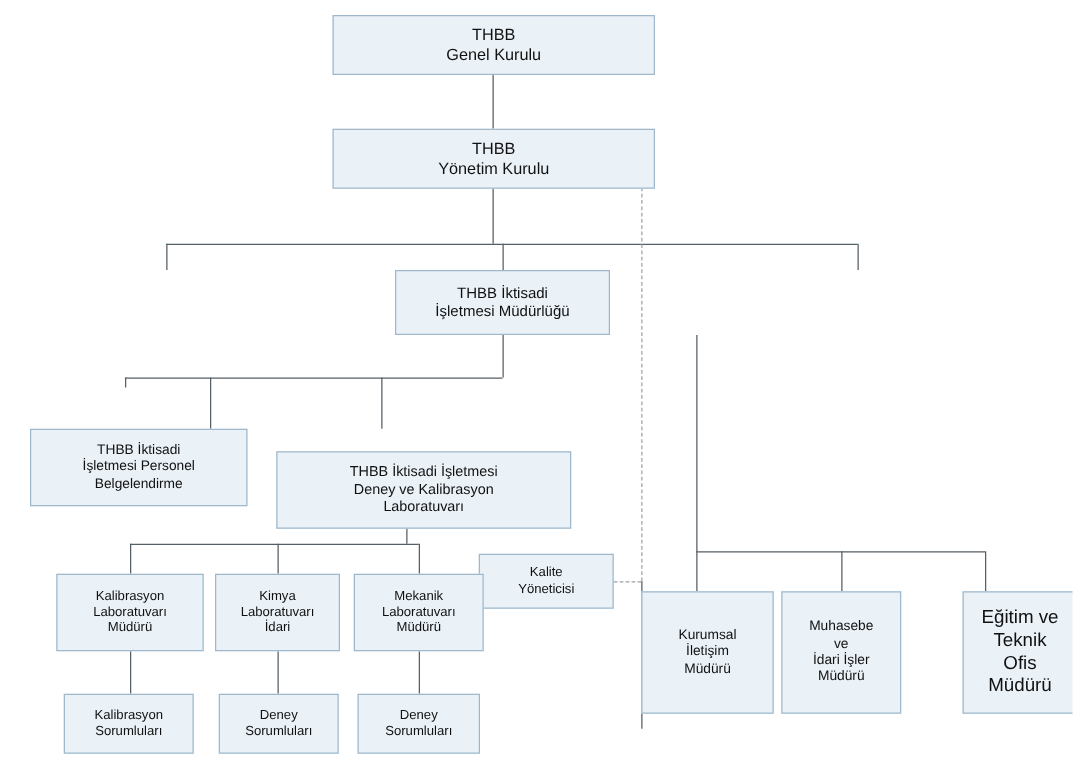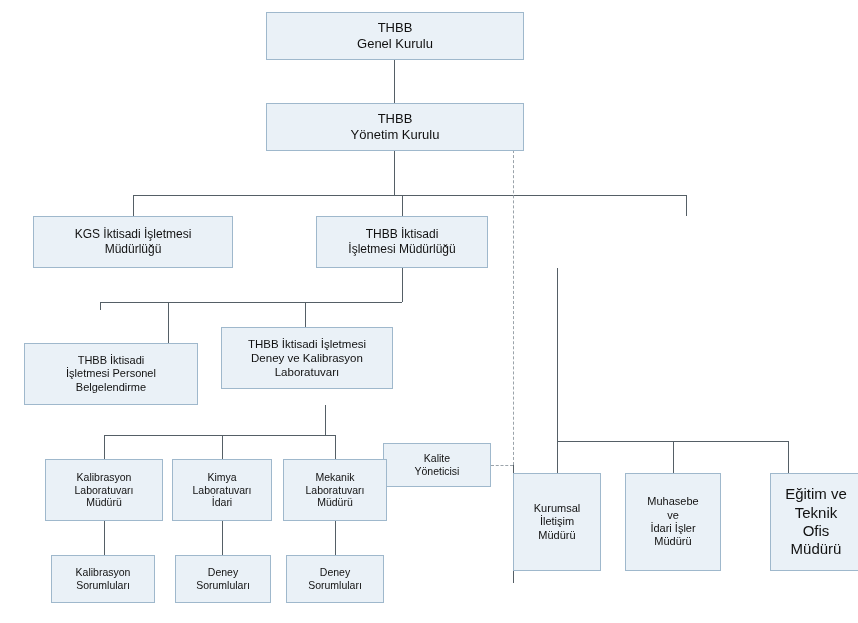--- a/index.html
+++ b/index.html
@@ -85,42 +85,40 @@
   <div class="conn h" style="left:557px; top:441px; width:231px;"></div>
   <div class="conn v" style="left:673px; top:441px; height:32px;"></div>
   <div class="conn v" style="left:788px; top:441px; height:32px;"></div>
 
   <div class="conn v" style="left:513px; top:465px; height:118px;"></div>
 
   <div class="node" style="left:266px; top:12px;  width:258px; height:48px; font-size:13px;">THBB
 Genel Kurulu</div>
   <div class="node" style="left:266px; top:103px; width:258px; height:48px; font-size:13px;">THBB
 Yönetim Kurulu</div>
-  <div class="node" style="left:33px;  top:216px; width:200px; height:52px; font-size:12px;">KGS İktisadi İşletmesi
-Müdürlüğü</div>
   <div class="node" style="left:316px; top:216px; width:172px; height:52px; font-size:12px;">THBB İktisadi
 İşletmesi Müdürlüğü</div>
   <div class="node" style="left:24px;  top:343px; width:174px; height:62px; font-size:11px;">THBB İktisadi
 İşletmesi Personel
 Belgelendirme</div>
-  <div class="node" style="left:221px; top:327px; width:172px; height:62px; font-size:11.5px;">THBB İktisadi İşletmesi
+  <div class="node" style="left:221px; top:361px; width:236px; height:62px; font-size:11.5px;">THBB İktisadi İşletmesi
 Deney ve Kalibrasyon
 Laboratuvarı</div>
   <div class="node" style="left:383px; top:443px; width:108px; height:44px; font-size:10.5px;text-align:center;">Kalite
 Yöneticisi</div>
   <div class="node" style="left:45px;  top:459px; width:118px; height:62px; font-size:10.5px;">Kalibrasyon
 Laboratuvarı
 Müdürü</div>
   <div class="node" style="left:172px; top:459px; width:100px; height:62px; font-size:10.5px;">Kimya
 Laboratuvarı
 İdari</div>
   <div class="node" style="left:283px; top:459px; width:104px; height:62px; font-size:10.5px;">Mekanik
 Laboratuvarı
 Müdürü</div>
-  <div class="node" style="left:513px; top:473px; width:88px;  height:98px; font-size:11px;">Kurumsal
+  <div class="node" style="left:513px; top:473px; width:106px;  height:98px; font-size:11px;">Kurumsal
 İletişim
 Müdürü</div>
   <div class="node" style="left:625px; top:473px; width:96px;  height:98px; font-size:11px;">Muhasebe
 ve
 İdari İşler
 Müdürü</div>
   <div class="node" style="left:742px; top:473px; width:92px;  height:98px; font-size:15px;margin-left:28px;">Eğitim ve
 Teknik
 Ofis
 Müdürü</div>

